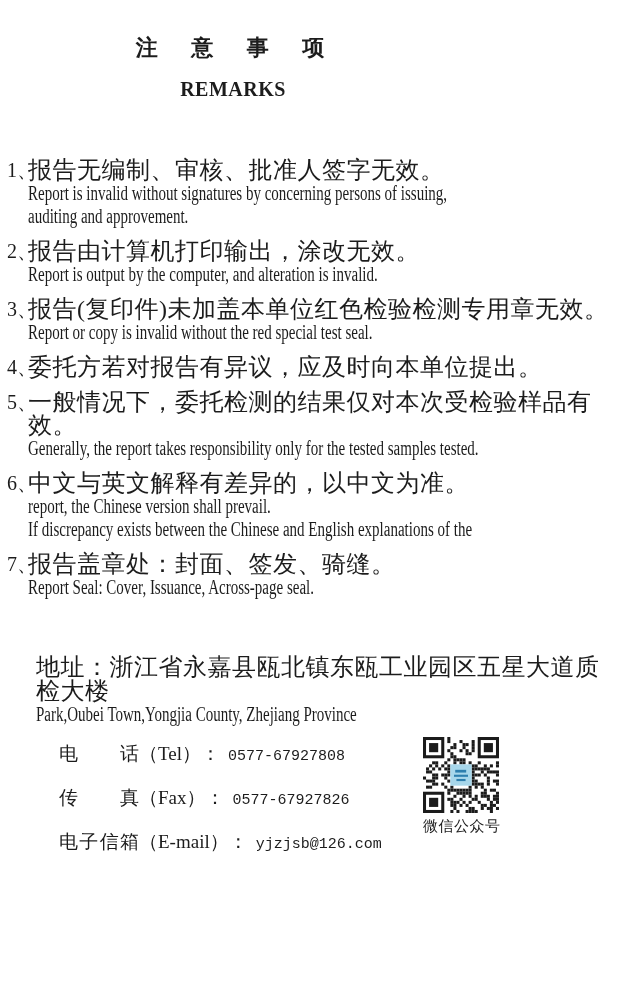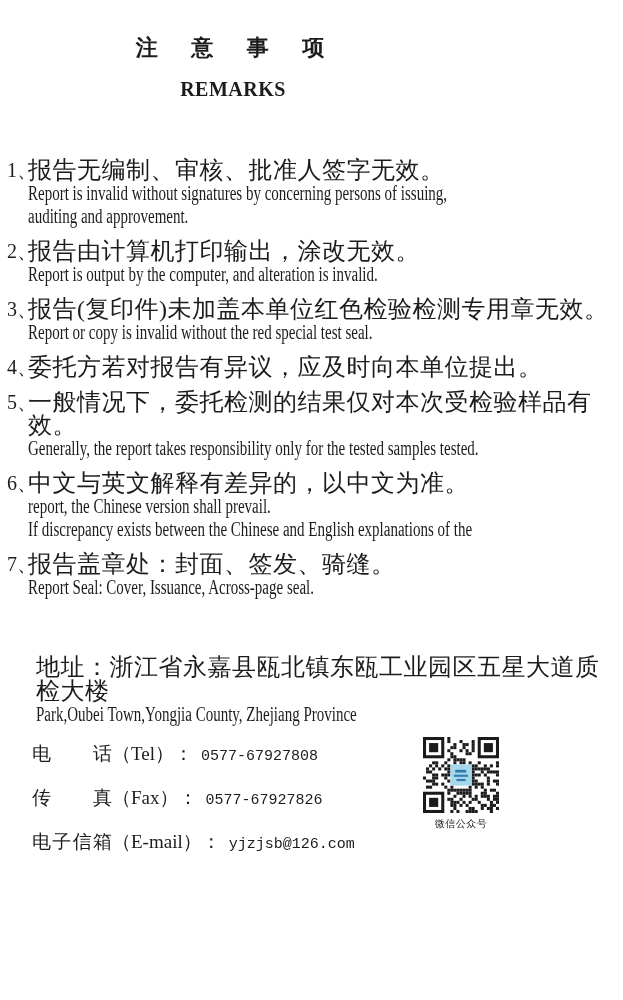--- a/index.html
+++ b/index.html
@@ -26,30 +26,30 @@
   .num { position:absolute; left:7px; top:0; font-size:20px; line-height:23px; }
   .zh { font-size:24px; line-height:23px; letter-spacing:0.5px; }
   .en { line-height:23px; height:23px; overflow:visible; }
   .sx {
     display:inline-block; white-space:nowrap; font-size:20px; line-height:23px;
     transform:scaleX(0.75); transform-origin:0 50%;
   }
   .addr { margin-top:56px; padding-left:36px; }
   .addr .zh { line-height:24px; }
   .addr .en { line-height:24px; height:24px; }
-  .contacts { margin-top:15px; padding-left:32px; }
+  .contacts { margin-top:15px; padding-left:32px;margin-left:27px; }
   .crow { line-height:24px; margin-bottom:17px; font-size:19px; white-space:nowrap; }
   .clabel { display:inline-block; width:80px; text-align:justify; text-align-last:justify; }
   .cvalue {
     font-family:"Liberation Mono","DejaVu Sans Mono",monospace;
     font-size:15px; margin-left:8px;
   }
   .qr-wrap { position:absolute; left:423px; top:737px; width:76px; text-align:center; }
   .qr-wrap svg { display:block; }
-  .qr-caption { margin-top:4px; font-size:10px; letter-spacing:0.5px; white-space:nowrap; }
+  .qr-caption { margin-top:4px; font-size:15px; letter-spacing:0.5px; white-space:nowrap; }
 </style>
 </head>
 <body>
 
 <div class="page">
 
   <div class="title-wrap">
     <div class="title-zh">注 意 事 项</div>
     <div class="title-en">REMARKS</div>
   </div>

